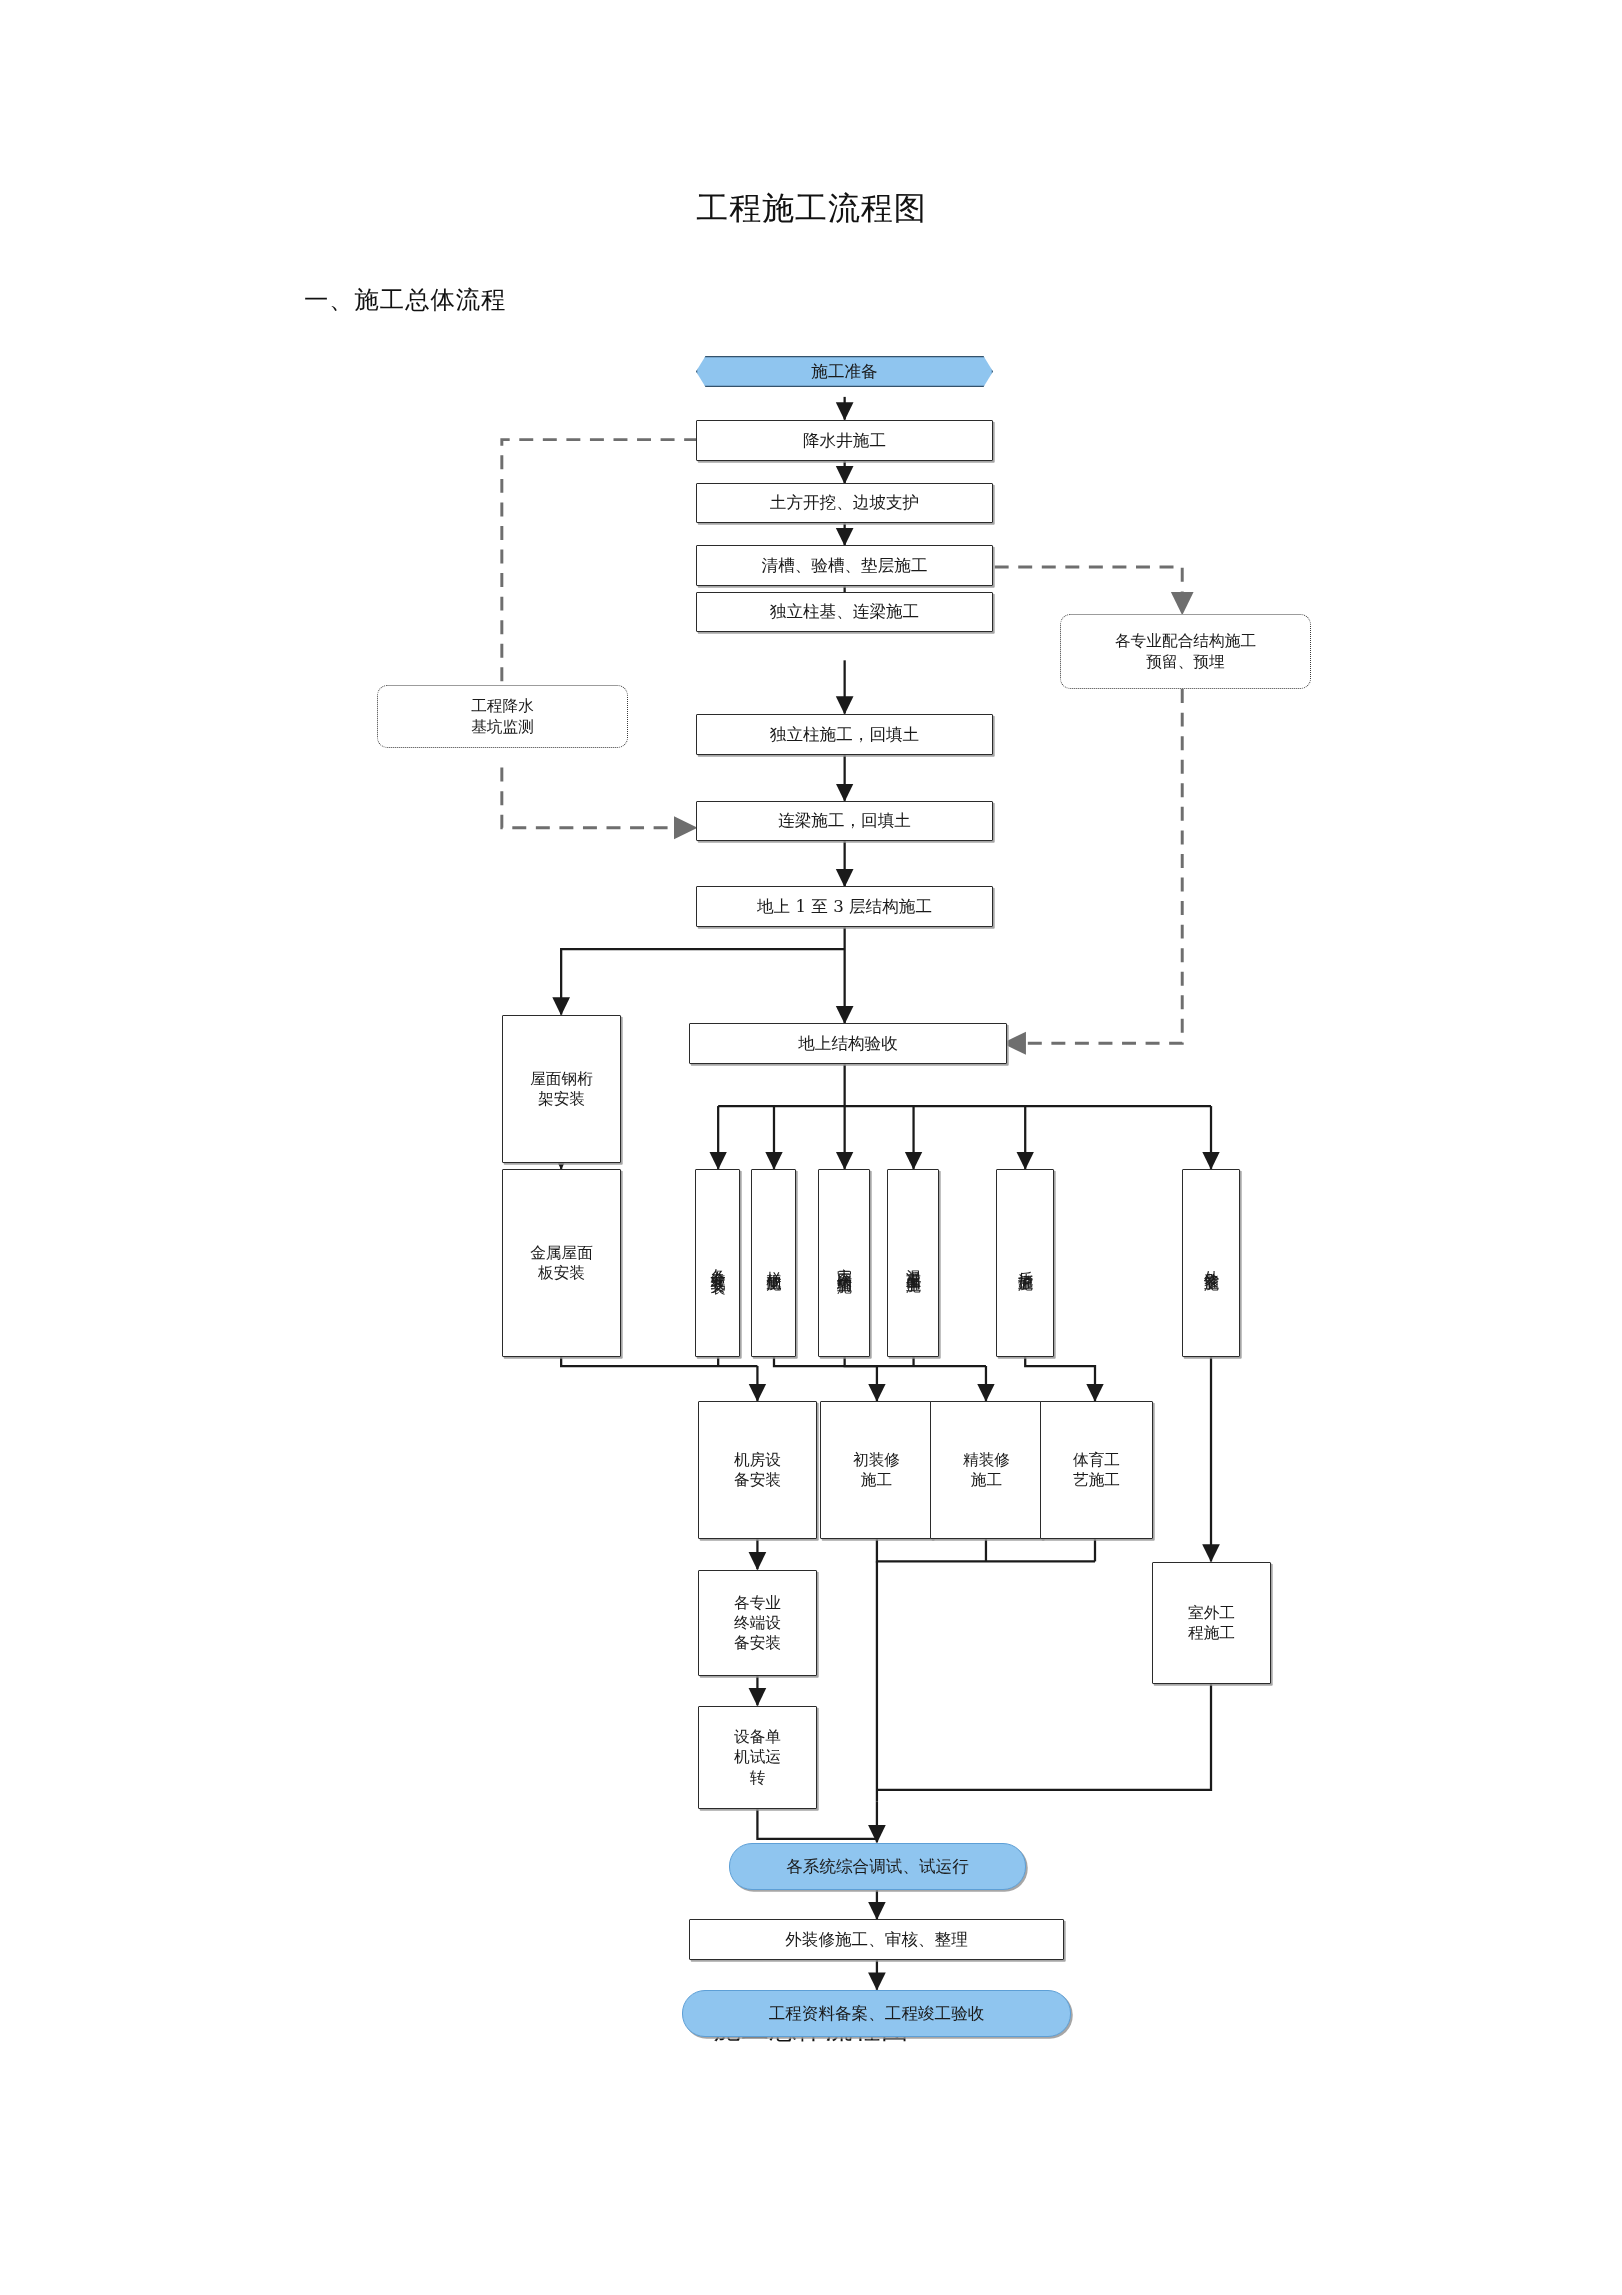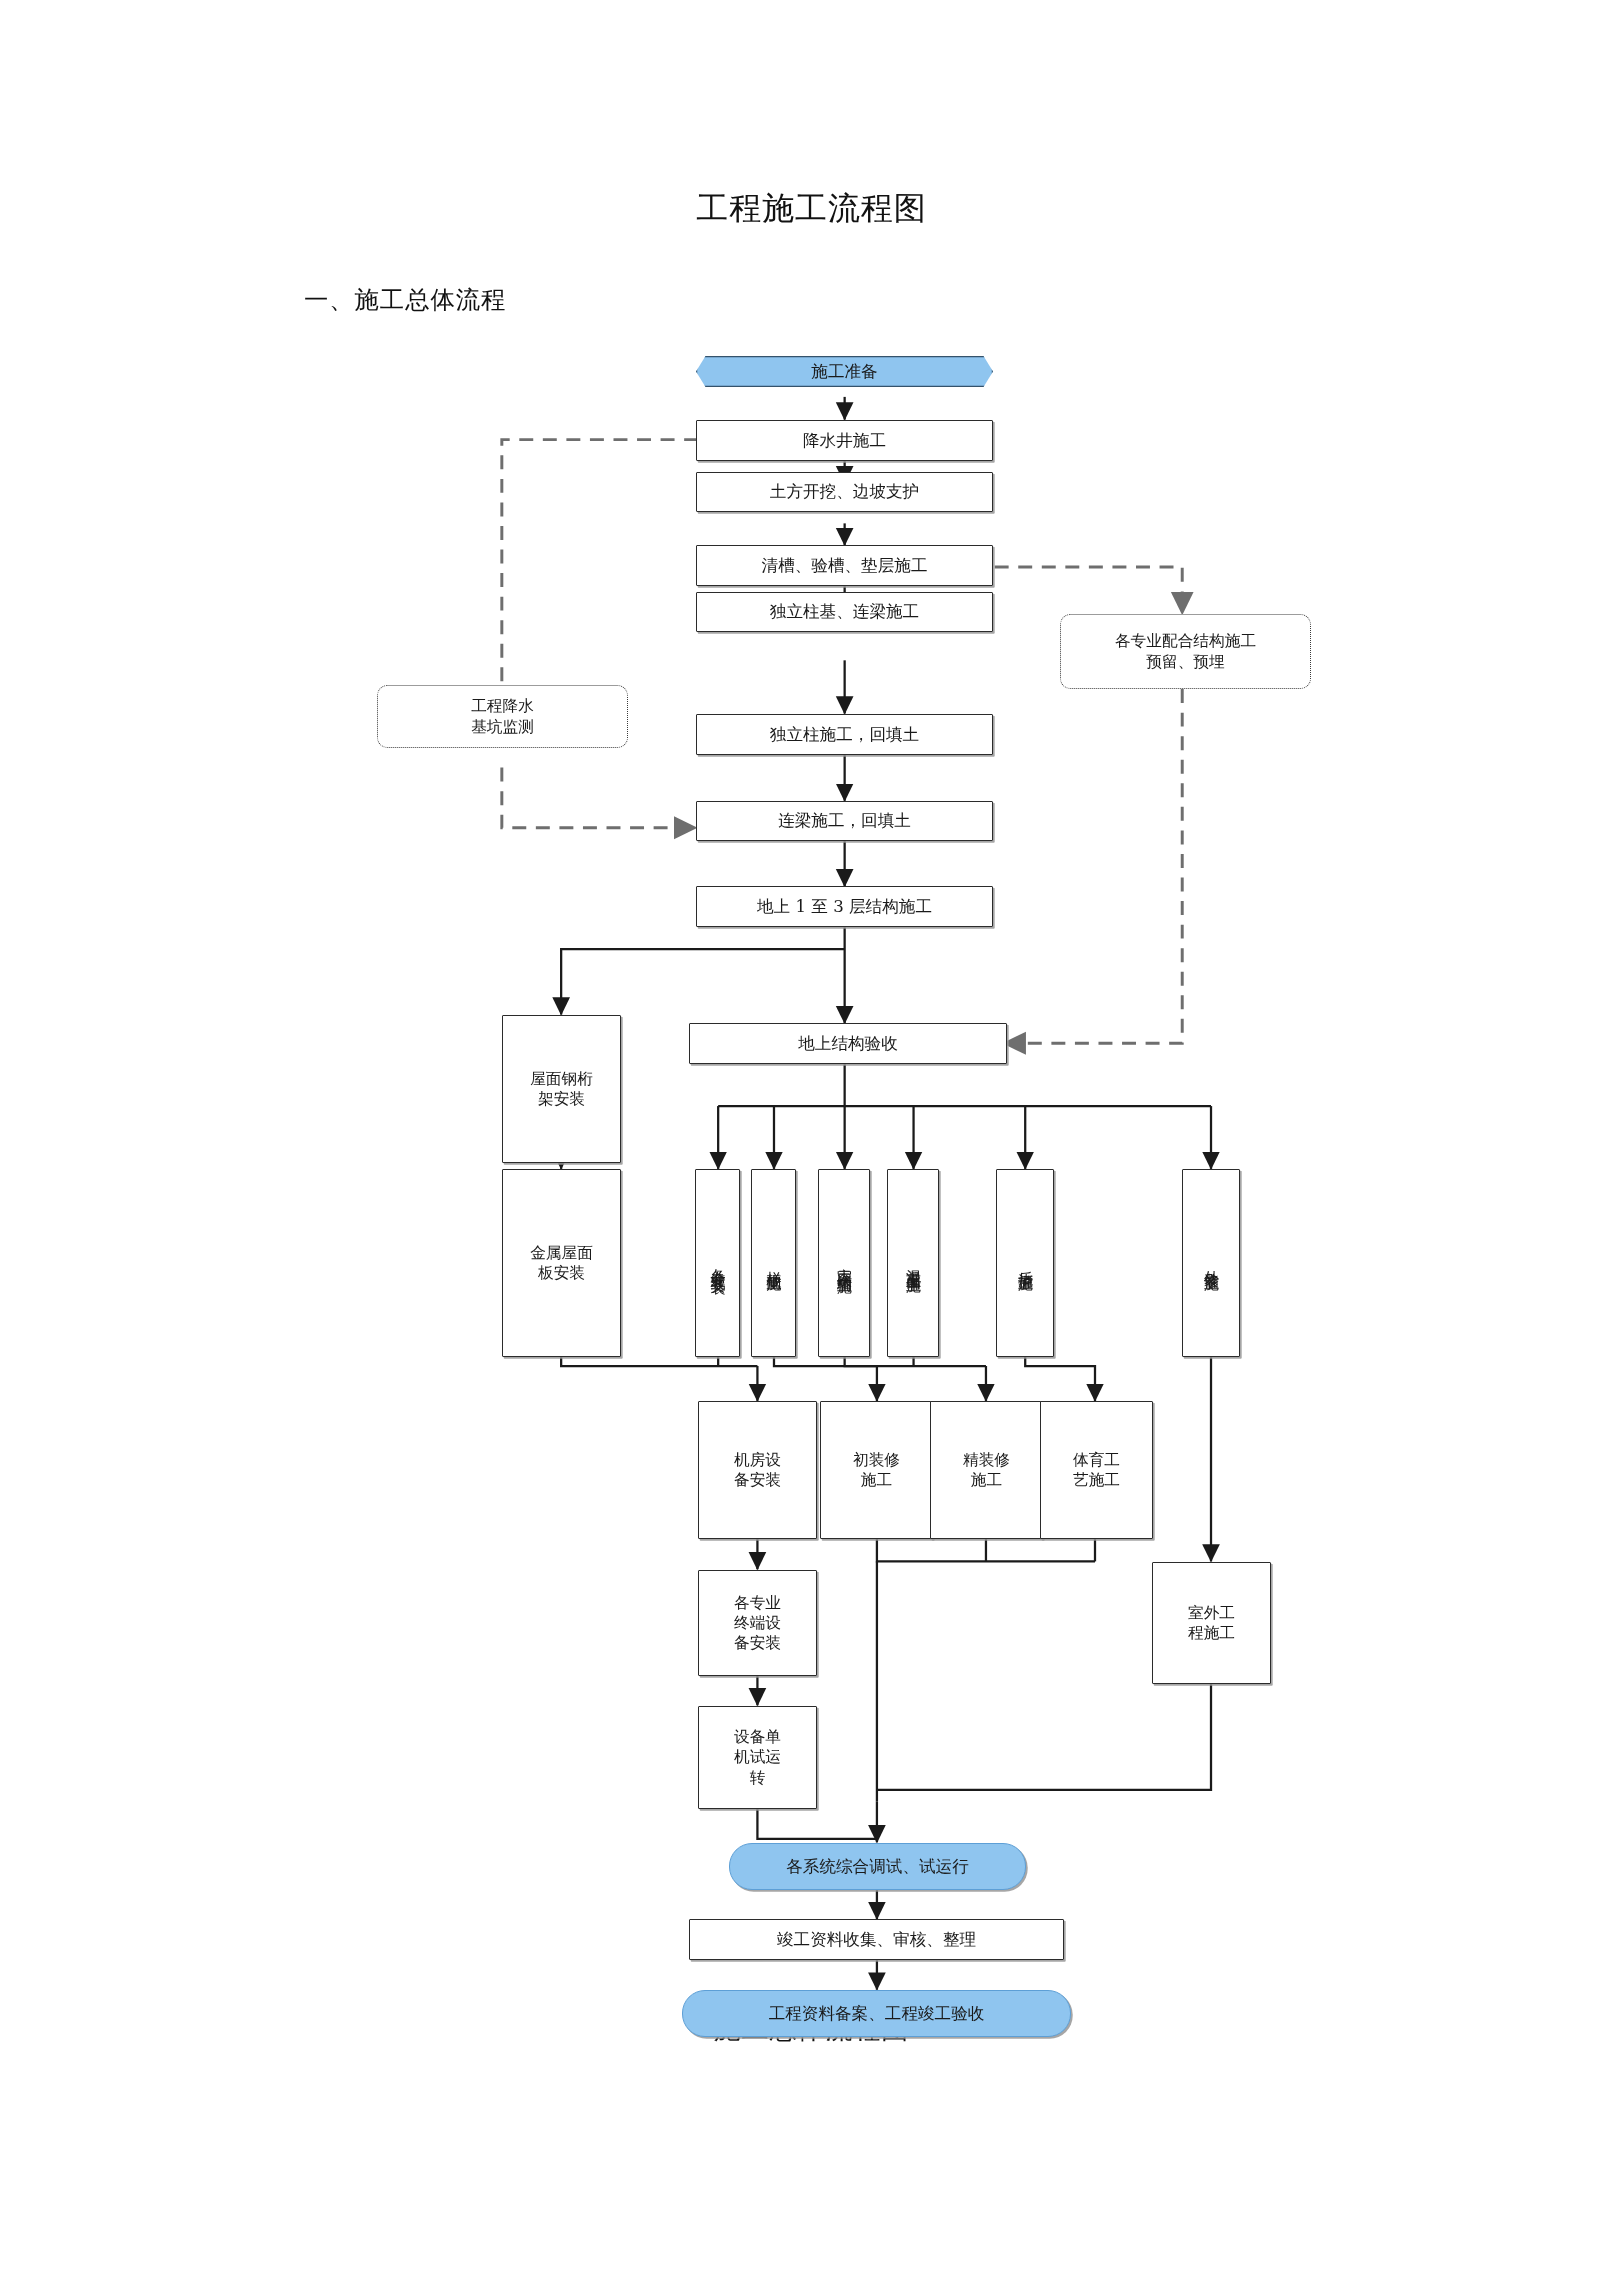--- a/index.html
+++ b/index.html
@@ -166,21 +166,21 @@
     <div class="node hexa fs18" style="left:696px;top:356px;width:297px;height:31px;">
       <span class="hexbody"></span>
       <span class="hexedge"></span>
       <span class="txt">施工准备</span>
     </div>
 
     <div class="node fs18" style="left:696px;top:420px;width:297px;height:41px;">
       <span class="txt">降水井施工</span>
     </div>
 
-    <div class="node fs18" style="left:696px;top:472px;width:297px;height:40px;">
+    <div class="node fs18" style="left:696px;top:483px;width:297px;height:40px;">
       <span class="txt">土方开挖、边坡支护</span>
     </div>
 
     <div class="node fs18" style="left:696px;top:545px;width:297px;height:41px;">
       <span class="txt">清槽、验槽、垫层施工</span>
     </div>
 
     <div class="node fs18" style="left:696px;top:592px;width:297px;height:40px;">
       <span class="txt">独立柱基、连梁施工</span>
     </div>
@@ -267,21 +267,21 @@
 
     <div class="node fs17" style="left:1152px;top:1562px;width:119px;height:122px;">
       <span class="txt">室外工<br>程施工</span>
     </div>
 
     <div class="node term fs18" style="left:729px;top:1843px;width:297px;height:47px;">
       <span class="txt">各系统综合调试、试运行</span>
     </div>
 
     <div class="node fs18" style="left:689px;top:1919px;width:375px;height:41px;">
-      <span class="txt">竣工资料收集、审核、整理</span>
+      <span class="txt">外装修施工、审核、整理</span>
     </div>
 
     <div class="node term fs18" style="left:682px;top:1990px;width:389px;height:47px;">
       <span class="txt">工程资料备案、工程竣工验收</span>
     </div>
 
   </div>
 
   <div class="caption">施工总体流程图</div>
 </div>

